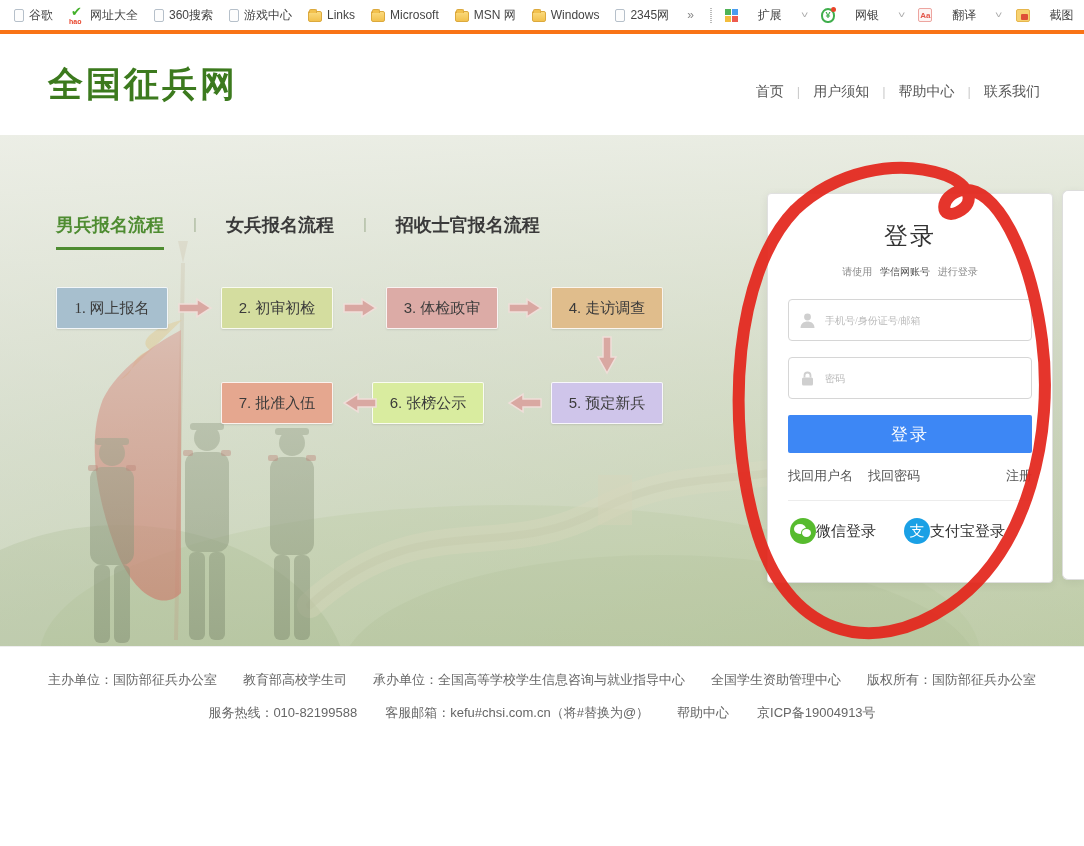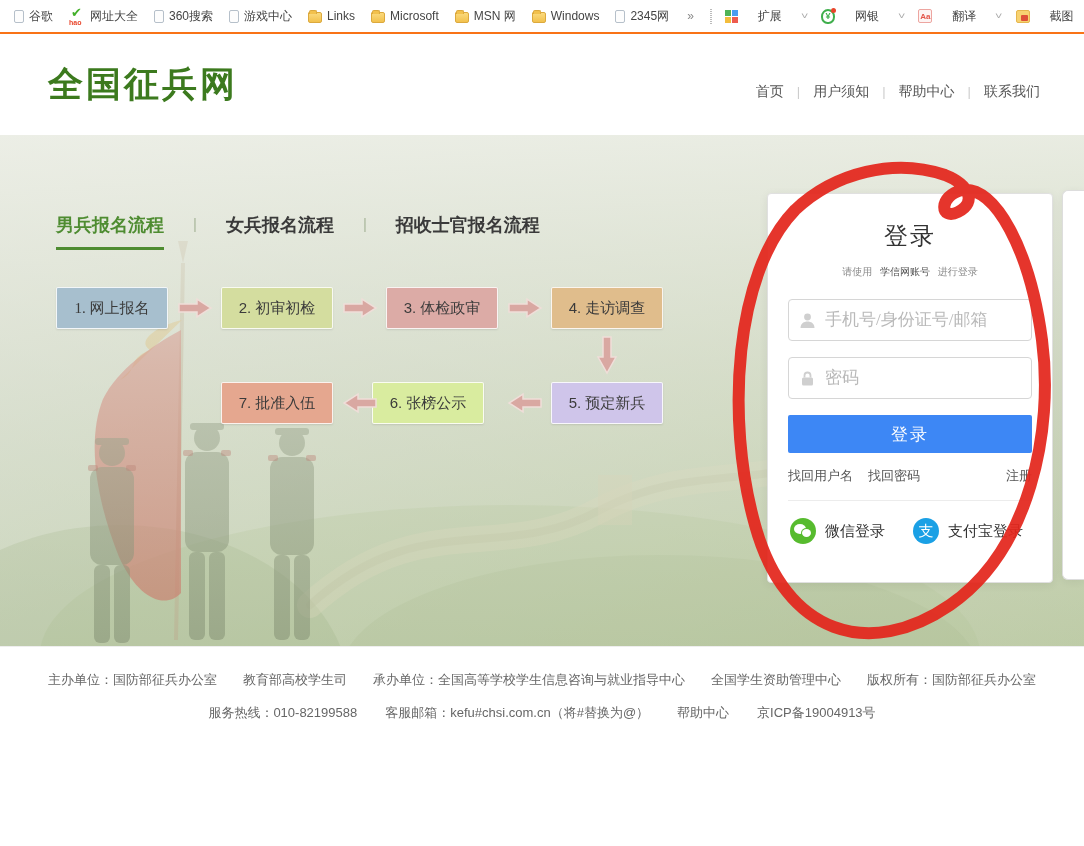--- a/index.html
+++ b/index.html
@@ -4,21 +4,21 @@
 <style>
   * { box-sizing: border-box; margin: 0; padding: 0; }
   html,body { width:1084px; height:846px; }
   body {
     font-family: "Liberation Sans", "DejaVu Sans", sans-serif;
     background:#fff; color:#333; overflow:hidden; position:relative;
   }
 
   
   .bm-bar { height:34px; display:flex; align-items:center; padding:0 6px;
-    border-bottom:2px solid #f97316; font-size:12px; color:#444; white-space:nowrap; overflow:hidden; }
+    border-bottom:4px solid #f97316; font-size:12px; color:#444; white-space:nowrap; overflow:hidden; }
   .bm-item { display:flex; align-items:center; gap:5px; margin:0 8px; cursor:pointer; flex:0 0 auto; }
   .bm-spacer { flex:1 1 auto; }
   .bm-overflow { color:#888; font-size:12px; margin:0 10px; }
   .drag-handle { width:4px; height:15px; border-left:1px dotted #bbb; border-right:1px dotted #bbb; margin:0 6px; }
   .tool-item { display:flex; align-items:center; gap:20px; margin:0 7px; flex:0 0 auto; }
   .chev { color:#aaa; font-size:9px; transform:scaleX(1.4); }
 
   
   .i-page { width:10px; height:13px; background:#fdfdfd; border:1px solid #b6c0ca; border-radius:2px; }
   .i-folder { width:14px; height:11px; background:linear-gradient(#fbda7d,#f2c14d); border:1px solid #dca93d; border-radius:1px 2px 2px 2px; position:relative; margin-top:2px; }
@@ -79,31 +79,31 @@
   
   .panel { position:absolute; left:767px; top:58px; width:286px; height:390px; background:#fff;
     border:1px solid #e0e0e0; border-radius:4px; box-shadow:0 2px 10px rgba(0,0,0,.07); z-index:4; }
   .panel-title { text-align:center; font-size:24px; color:#333; margin-top:26px; letter-spacing:2px; }
   .panel-sub { text-align:center; font-size:10px; color:#888; margin-top:13px; }
   .panel-sub .acct-link { color:#555; margin:0 5px; cursor:pointer; }
   .field { position:absolute; left:20px; right:20px; height:42px; border:1px solid #d6d6d6; border-radius:4px; background:#fff; }
   .f1 { top:105px; } .f2 { top:163px; }
   .field svg { position:absolute; left:10px; top:12px; }
   .field input { width:100%; height:40px; border:none; outline:none; background:transparent;
-    padding-left:36px; font-size:17px; color:#8b5cf6; font-family:Liberation Serif, serif; }
+    padding-left:36px; font-size:10px; color:#8b5cf6; font-family:Liberation Serif, serif; }
   .field input::placeholder { color:#b9b9b9; }
   .login-btn { position:absolute; left:20px; right:20px; top:221px; height:38px; background:#3d87f5;
     color:#fff; font-size:17px; border:none; border-radius:2px; cursor:pointer; letter-spacing:2px;
     font-family:"Liberation Sans", sans-serif; }
   .links-row { position:absolute; left:20px; right:20px; top:273px; display:flex; gap:15px; font-size:13px; color:#555; }
   .links-row span { cursor:pointer; }
   .register { margin-left:auto; }
   .panel-divider { position:absolute; left:20px; right:20px; top:306px; border-top:1px solid #ececec; }
   .social-row { position:absolute; left:22px; right:20px; top:324px; display:flex; align-items:center; font-size:15px; color:#333; }
-  .social-item { display:flex; align-items:center; gap:9px; cursor:pointer; }
+  .social-item { display:flex; align-items:center; cursor:pointer; }
   .social-item + .social-item { margin-left:28px; }
   .i-wechat { width:26px; height:26px; border-radius:50%; background:#57bb2e; position:relative; }
   .i-wechat::before { content:""; position:absolute; left:4px; top:6px; width:12px; height:10px; background:#fff; border-radius:50%; }
   .i-wechat::after { content:""; position:absolute; left:12px; top:11px; width:9px; height:8px; background:#fff; border-radius:50%; box-shadow:0 0 0 1px #57bb2e; }
   .i-alipay { width:26px; height:26px; border-radius:50%; background:#1aa0e5; color:#fff;
     display:flex; align-items:center; justify-content:center; font-size:15px; }
   .i-alipay::before { content:"支"; }
 
   .sliver { position:absolute; right:0; top:55px; width:22px; height:390px; background:#fff;
     border:1px solid #ddd; border-right:none; border-radius:6px 0 0 6px;

